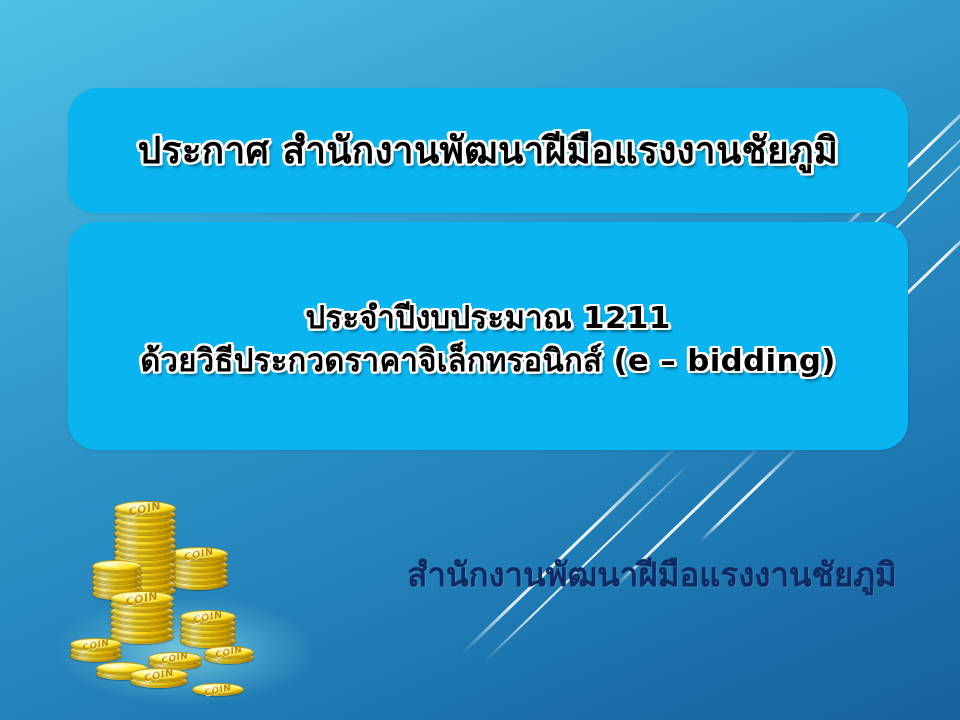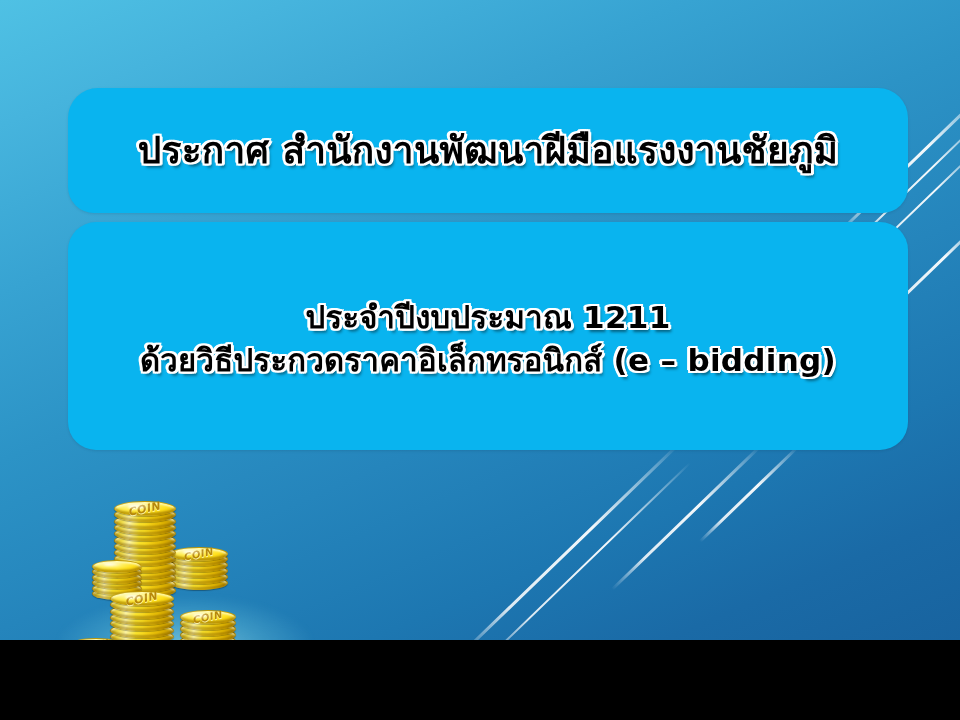--- a/index.html
+++ b/index.html
@@ -4,21 +4,21 @@
 <title>Announcement Slide</title>
 <style>
   html, body {
     margin: 0;
     padding: 0;
     background: #000;
   }
   .slide {
     position: relative;
     width: 960px;
-    height: 640px;
+    height: 720px;
     overflow: hidden;
     font-family: "DejaVu Sans", "Liberation Sans", sans-serif;
     background: linear-gradient(157deg,
         #4fc1e4 0%,
         #46b4dd 12%,
         #37a3d2 28%,
         #2c93c6 44%,
         #2585bc 60%,
         #1d77b1 76%,
         #1a6aa6 88%,
@@ -199,21 +199,21 @@
     <div class="streak s7"></div>
     <div class="streak s8"></div>
   </div>
 
   <div class="panel panel-title">
     <div class="outlined title-text">ประกาศ สำนักงานพัฒนาฝีมือแรงงานชัยภูมิ</div>
   </div>
 
   <div class="panel panel-body">
     <div class="outlined body-line">ประจำปีงบประมาณ 1211</div>
-    <div class="outlined body-line">ด้วยวิธีประกวดราคาอิเล็กทรอนิกส์ (e – bidding)</div>
+    <div class="outlined body-line">ด้วยวิธีประกวดราคาจิเล็กทรอนิกส์ (e – bidding)</div>
   </div>
 
   <div class="coins">
     <div class="coin-glow"></div>
     <div id="coin-art">
         <div class="stack" style="left: 62px; top: 53.1px; width: 62px; height: 96.9px;">
           <div class="disc" style="width: 62px; height: 15px; left: 0px; top: 81.9px; z-index: 1;"></div>
           <div class="disc" style="width: 62px; height: 15px; left: 0px; top: 75.6px; z-index: 2;"></div>
           <div class="disc" style="width: 62px; height: 15px; left: 0px; top: 69.3px; z-index: 3;"></div>
           <div class="disc" style="width: 62px; height: 15px; left: 0px; top: 63px; z-index: 4;"></div>
@@ -298,14 +298,15 @@
           </div>
         </div>
         <div class="stack" style="left: 140px; top: 235px; width: 52px; height: 13px;">
           <div class="disc disc-top" style="width: 52px; height: 13px; left: 0px; top: 0px; z-index: 1;">
             <span class="coin-label" style="font-size: 9px;">COIN</span>
           </div>
         </div>
       </div>
   </div>
 
+  <div class="org-caption">สำนักงานพัฒนาฝีมือแรงงานชัยภูมิ</div>
 
 </div>
 
 </body></html>

